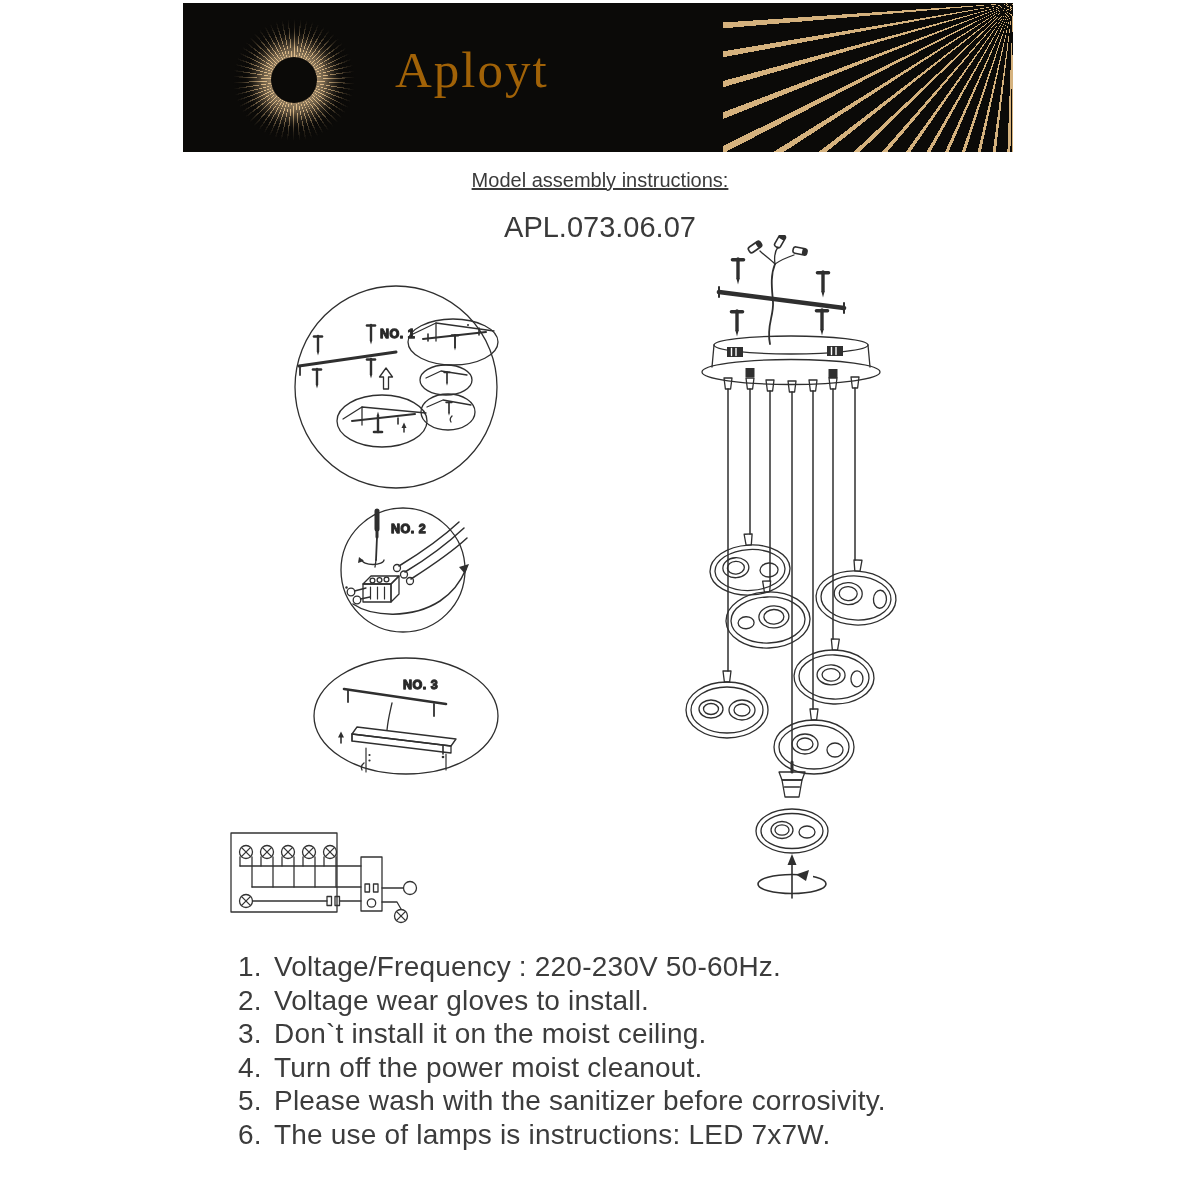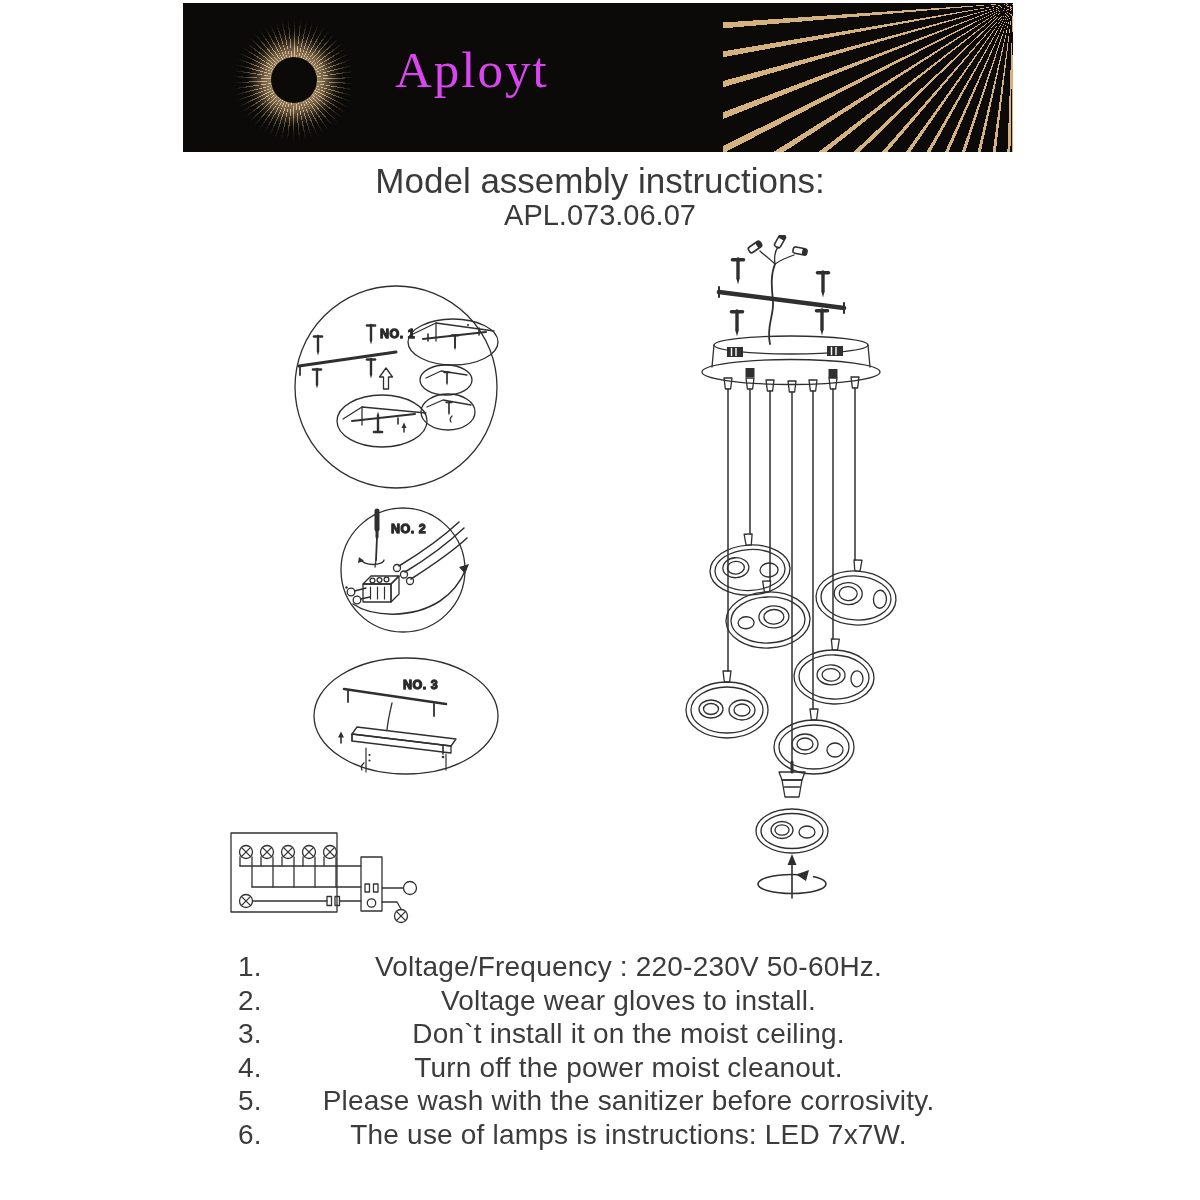--- a/index.html
+++ b/index.html
@@ -19,39 +19,39 @@
       radial-gradient(circle, rgba(232,198,150,.85) 0 17%, rgba(232,198,150,0) 56%),
       repeating-conic-gradient(rgba(219,182,128,.95) 0 1.3deg, rgba(219,182,128,0) 1.3deg 5.8deg);
   }
   .burst-core {
     position:absolute; left:50%; top:50%; width:46px; height:46px;
     transform:translate(-50%,-50%); background:#0b0a08; border-radius:50%;
   }
   .brand {
     position:absolute; left:212px; top:38px;
     font-family:"Liberation Serif", serif; font-size:51px; font-weight:400;
-    color:#d946ef; letter-spacing:2px;
+    color:#a16207; letter-spacing:2px;
   }
   .rays {
     position:absolute; right:0; top:0; width:290px; height:100%;
     background: repeating-conic-gradient(from 181deg at 100% 0%,
       rgba(224,187,132,.95) 0 1.15deg, rgba(224,187,132,0) 1.15deg 5.6deg);
   }
   
   .title-block { position:absolute; top:164px; left:0; width:100%; text-align:center; color:#3a3a3a; }
-  .t1 { font-size:35px; line-height:33px; }
-  .t2 { font-size:29px; line-height:33px; margin-top:2px; }
+  .t1 { font-size:20px; line-height:33px;text-decoration:underline; }
+  .t2 { font-size:29px; line-height:33px; margin-top:14px; }
   
   svg.draw { position:absolute; }
   .lbl { font-family:"Liberation Sans", sans-serif; font-size:12.5px; font-weight:700; fill:#161616; letter-spacing:.5px; }
   
   .instructions { position:absolute; left:238px; top:950px; width:745px; font-size:28px; color:#3c3c3c; letter-spacing:.2px; }
   .ins-row { display:flex; line-height:33.5px; }
   .num { width:36px; flex:none; }
-  .txt { flex:1;text-align:center; }
+  .txt { flex:1; }
 </style>
 </head>
 <body>
 
 <div id="page">
 
   <header class="banner">
     <div class="burst">
       <div class="burst-core"></div>
     </div>

